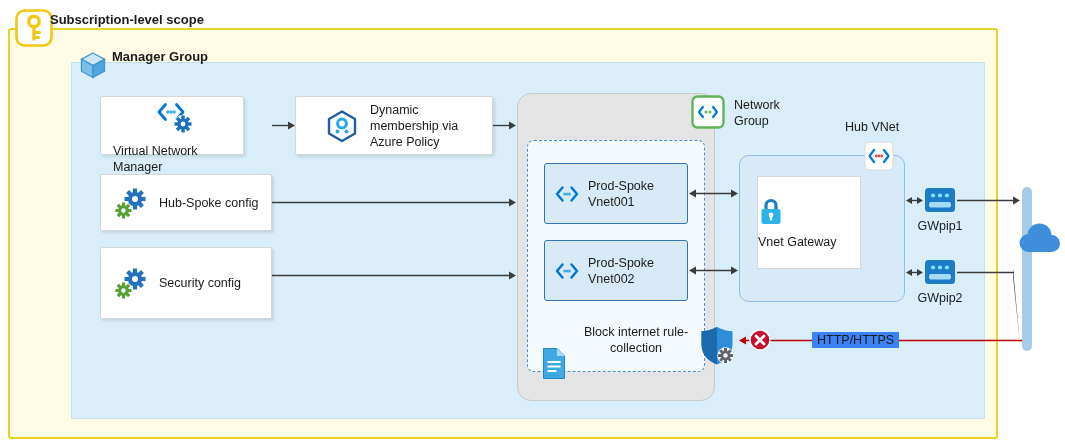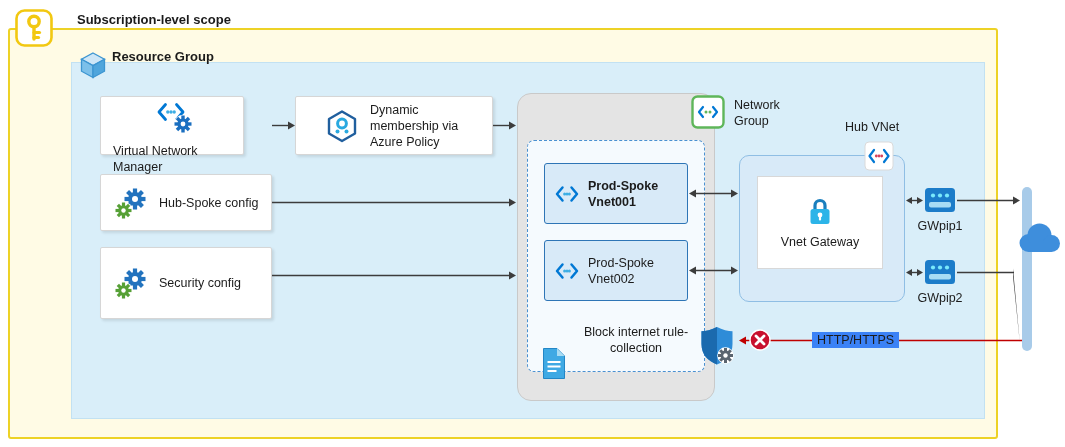--- a/index.html
+++ b/index.html
@@ -3,51 +3,51 @@
 <meta charset="utf-8">
 <style>
   * { margin:0; padding:0; box-sizing:border-box; }
   body { background:#ffffff; font-family:"Liberation Sans", sans-serif; color:#1b1b1b; }
   .canvas { position:relative; width:1065px; height:447px; background:#fff; overflow:hidden; }
   .abs { position:absolute; }
   svg { display:block; }
 
   .sub-box { left:8px; top:28px; width:990px; height:411px; background:#FFFBE5; border:2px solid #EDD226; border-radius:3px; }
   .key-badge { left:15px; top:9px; width:38px; height:38px; }
-  .sub-label { left:77px; top:12px; font-size:13px; font-weight:bold; }
+  .sub-label { left:50px; top:12px; font-size:13px; font-weight:bold; }
 
   .rg-box { left:71px; top:62px; width:914px; height:357px; background:#D9EEF9; border:1px solid #C2E1F2; }
   .rg-icon { left:78px; top:50px; width:30px; height:30px; }
   .rg-label { left:112px; top:49px; font-size:13px; font-weight:bold; }
 
   .node { background:#ffffff; border:1px solid #D6D6D6; border-radius:2px; display:flex; align-items:center; gap:10px; padding:0 8px 0 12px; box-shadow:2px 2px 3px rgba(0,0,0,0.10); }
   .nlabel { font-size:12.5px; line-height:1.28; }
   .vnm-box { left:100px; top:96px; width:144px; height:59px;flex-direction:column; }
   .dyn-box { left:295px; top:96px; width:198px; height:59px;padding-left:28px; }
   .hsc-box { left:100px; top:174px; width:172px; height:57px; }
   .sec-box { left:100px; top:247px; width:172px; height:72px; }
 
   .gray-box { left:517px; top:93px; width:198px; height:308px; background:#E4E4E4; border:1px solid #C9C9C9; border-radius:14px; }
   .ng-icon { left:691px; top:95px; width:34px; height:34px; }
   .ng-label { left:734px; top:97px; width:64px; font-size:12.5px; line-height:1.3; }
 
   .dashed-box { left:527px; top:140px; width:178px; height:232px; background:#F5FAFE; border:1.5px dashed #4A90D0; border-radius:7px; }
   .spoke { background:#D8EAF8; border:1px solid #2E75B6; border-radius:3px; display:flex; align-items:center; gap:8px; padding:0 6px 0 9px; }
-  .spoke1 { left:544px; top:163px; width:144px; height:61px;font-weight:bold; }
+  .spoke1 { left:544px; top:163px; width:144px; height:61px; }
   .spoke2 { left:544px; top:240px; width:144px; height:61px; }
   .rule-label { left:582px; top:324px; width:108px; font-size:12.5px; line-height:1.3; text-align:center; }
   .doc-icon { left:541px; top:347px; width:26px; height:33px; }
   .shield-icon { left:699px; top:325px; width:36px; height:40px; }
   .xcircle { left:749px; top:329px; width:22px; height:22px; }
   .http-label { left:812px; top:332px; font-size:12.5px; background:#3b82f6; padding:1px 5px; }
 
   .hub-label { left:845px; top:120px; font-size:12.5px; }
   .hubvnet-icon { left:864px; top:141px; width:30px; height:30px; }
   .hub-box { left:739px; top:155px; width:166px; height:147px; background:#D8EAF8; border:1px solid #8FBEE4; border-radius:10px; }
-  .gw-box { left:757px; top:176px; width:126px; height:93px; background:#fff; border:1px solid #D8D8D8; display:flex; flex-direction:column; align-items:center; justify-content:center; gap:7px; }
+  .gw-box { left:757px; top:176px; width:104px; height:93px; background:#fff; border:1px solid #D8D8D8; display:flex; flex-direction:column; align-items:flex-start; justify-content:center; gap:7px; }
   .gw-label { font-size:12.5px; }
 
   .pip1-icon { left:924px; top:187px; width:32px; height:26px; }
   .pip1-label { left:916px; top:219px; width:48px; text-align:center; font-size:12.5px; }
   .pip2-icon { left:924px; top:259px; width:32px; height:26px; }
   .pip2-label { left:916px; top:291px; width:48px; text-align:center; font-size:12.5px; }
   .vbar { left:1022px; top:187px; width:10px; height:164px; background:#A8CBE9; border-radius:5px; }
   .cloud-icon { left:1013px; top:219px; width:52px; height:38px; }
 
   .connectors { left:0; top:0; width:1065px; height:447px; pointer-events:none; }
@@ -275,21 +275,21 @@
   </div>
   <div class="abs sub-label">Subscription-level scope</div>
 
   <div class="abs rg-icon">
     <svg width="30" height="30" viewBox="0 0 30 30">
       <polygon points="15,3 26.5,9.3 15,15.6 3.5,9.3" fill="#CDE6F7" stroke="#3C95D1" stroke-width="1.3"></polygon>
       <polygon points="3.5,9.3 15,15.6 15,27.5 3.5,21.2" fill="#7CC0EA" stroke="#3C95D1" stroke-width="1.3"></polygon>
       <polygon points="26.5,9.3 15,15.6 15,27.5 26.5,21.2" fill="#4FA5DC" stroke="#3C95D1" stroke-width="1.3"></polygon>
     </svg>
   </div>
-  <div class="abs rg-label">Resource Group</div>
+  <div class="abs rg-label">Manager Group</div>
 
   <div class="abs ng-icon">
     <svg width="34" height="34" viewBox="0 0 34 34">
       <rect x="1.5" y="1.5" width="31" height="31" rx="5" fill="#fff" stroke="#5FB65A" stroke-width="2.4"></rect>
       <path d="M12 12 L8 17 L12 22" fill="none" stroke="#0078D4" stroke-width="2.2" stroke-linecap="round" stroke-linejoin="round"></path>
       <path d="M22 12 L26 17 L22 22" fill="none" stroke="#0078D4" stroke-width="2.2" stroke-linecap="round" stroke-linejoin="round"></path>
       <circle cx="15" cy="17" r="1.5" fill="#5FB65A"></circle>
       <circle cx="19" cy="17" r="1.5" fill="#5FB65A"></circle>
     </svg>
   </div>

